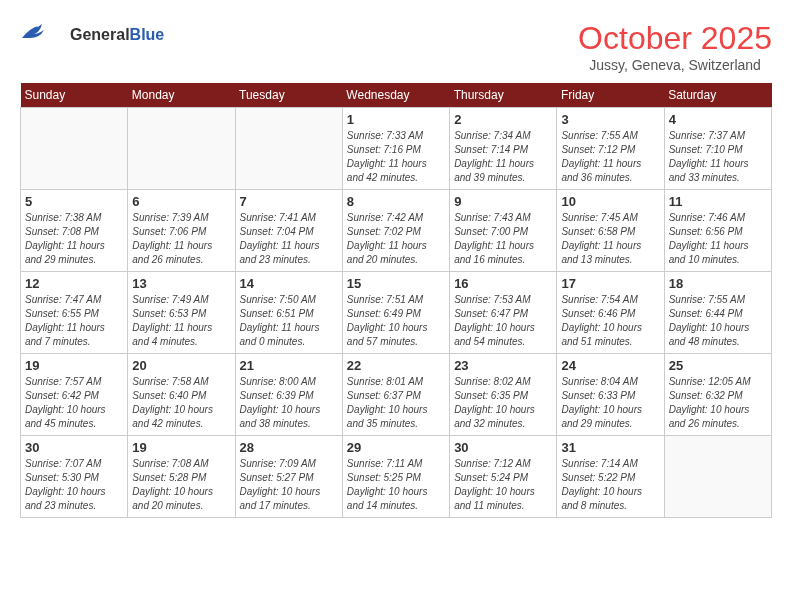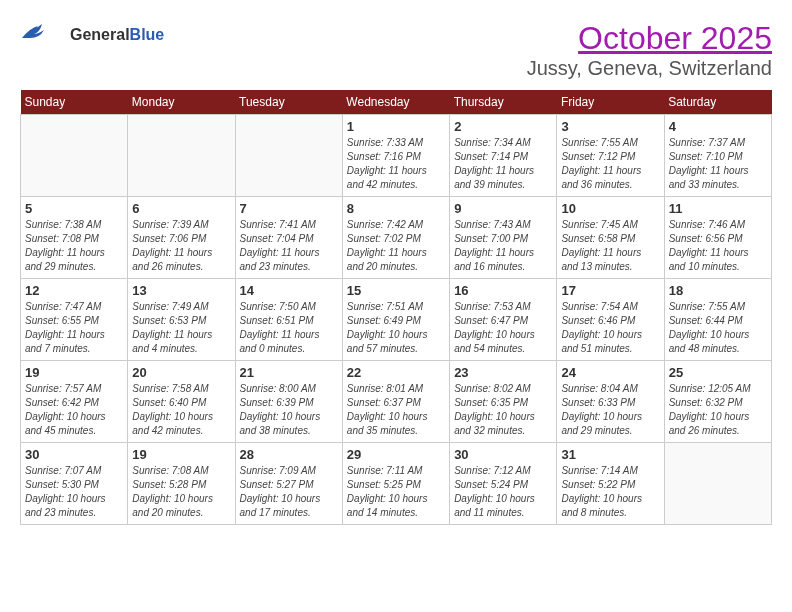--- a/index.html
+++ b/index.html
@@ -23,27 +23,27 @@
     }
     .logo-bird {
       width: 30px;
       height: 24px;
     }
     .title-block {
       text-align: right;
     }
     .month-title {
       font-size: 32px;
-      color: #a21caf;
+      color: #ef4444;
       font-weight: normal;
-      text-decoration: underline;
     }
     .subtitle {
-      font-size: 20px;
+      font-size: 14px;
       color: #555;
+      text-align: center;
     }
     table {
       width: 100%;
       border-collapse: collapse;
       font-size: 11px;
     }
     th {
       background-color: #7f1d1d;
       color: white;
       padding: 5px 4px;

